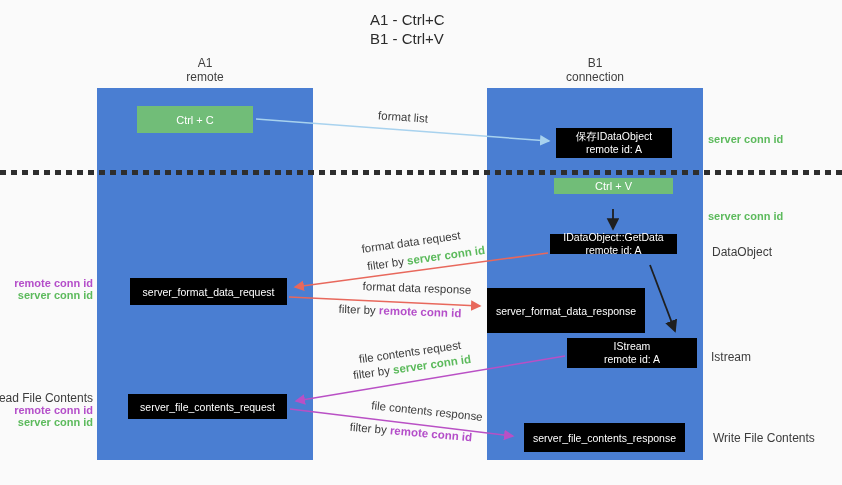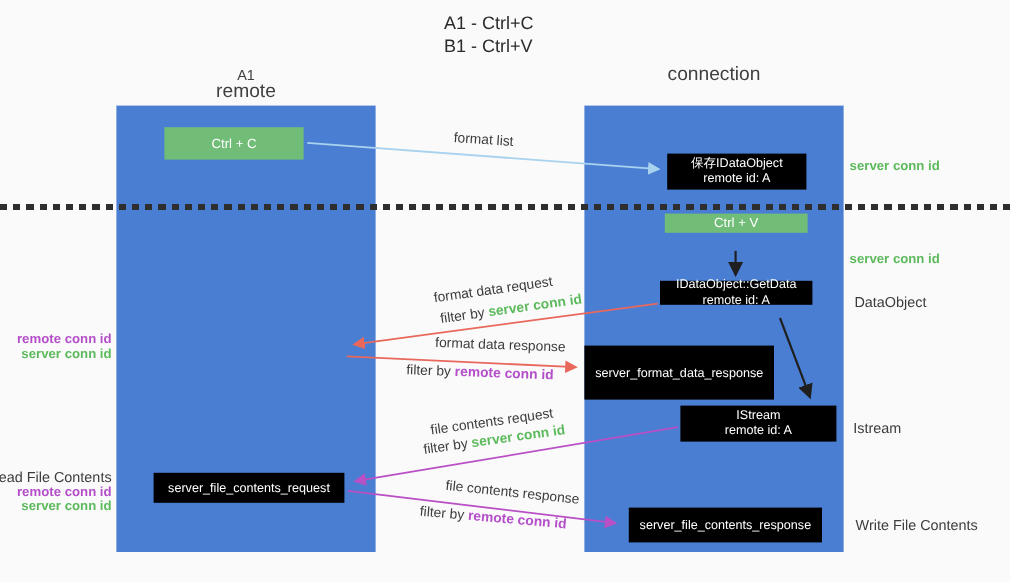--- a/index.html
+++ b/index.html
@@ -2,21 +2,21 @@
 <html><head>
 <meta charset="utf-8">
 <style>
   html,body{margin:0;padding:0;}
   body{font-family:"Liberation Sans", sans-serif; background:#fafafa;}
   .stage{position:relative; width:842px; height:485px; background:#fafafa; overflow:hidden;}
 
   .title{position:absolute; left:370px; top:10px; font-size:15px; line-height:19px; color:#2b2b2b; white-space:nowrap;}
 
   .col-header{position:absolute; width:216px; text-align:center; font-size:12px; line-height:14px; color:#3f3f3f; top:56px;}
-  .col-header .sub{font-size:16px;}
+  .col-header .sub{font-size:12px;}
 
   .column{position:absolute; top:88px; width:216px; height:372px; background:#4a7ed2;}
 
   .divider{position:absolute; left:0; top:170px; width:842px; height:5px;
     background:repeating-linear-gradient(to right, #2e2e2e 0 6px, transparent 6px 11px);}
 
   .arrows{position:absolute; left:0; top:0; pointer-events:none;}
 
   .box{position:absolute; display:flex; align-items:center; justify-content:center;
        color:#fff; text-align:center; white-space:nowrap;}
@@ -41,20 +41,21 @@
   <div class="title">
     <div>A1 - Ctrl+C</div>
     <div>B1 - Ctrl+V</div>
   </div>
 
   <div class="col-header" style="left:97px;">
     <div>A1</div>
     <div class="sub">remote</div>
   </div>
   <div class="col-header" style="left:487px;">
+    <div>B1</div>
     <div class="sub">connection</div>
   </div>
 
   <div class="column" style="left:97px;"></div>
   <div class="column" style="left:487px;"></div>
 
   <div class="divider"></div>
 
   <svg class="arrows" width="842" height="485" viewBox="0 0 842 485">
     <defs>
@@ -87,20 +88,21 @@
     <div>remote id: A</div>
   </div>
 
   <div class="box green-box" style="left:554px;top:178px;width:119px;height:16px;">Ctrl + V</div>
 
   <div class="box orange-box two-line" style="left:550px;top:234px;width:127px;height:20px;">
     <div>IDataObject::GetData</div>
     <div>remote id: A</div>
   </div>
 
+  <div class="box orange-box" style="left:130px;top:278px;width:157px;height:27px;">server_format_data_request</div>
 
   <div class="box orange-box" style="left:487px;top:288px;width:158px;height:45px;">server_format_data_response</div>
 
   <div class="box orange-box two-line" style="left:567px;top:338px;width:130px;height:30px;">
     <div>IStream</div>
     <div>remote id: A</div>
   </div>
 
   <div class="box orange-box" style="left:128px;top:394px;width:159px;height:25px;">server_file_contents_request</div>
 

